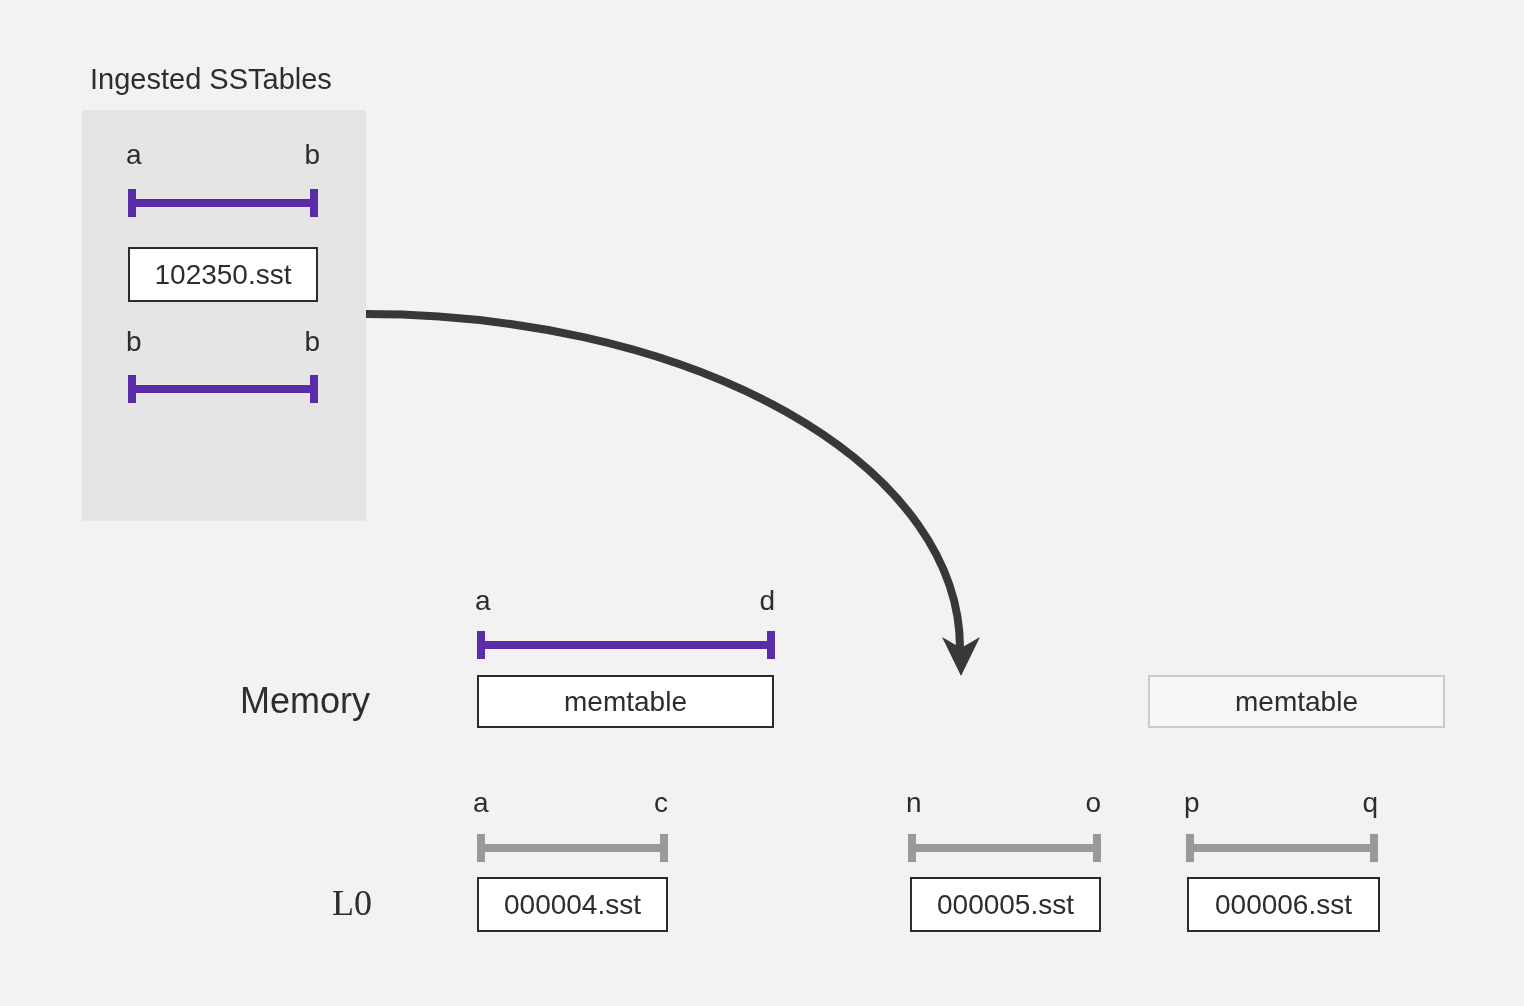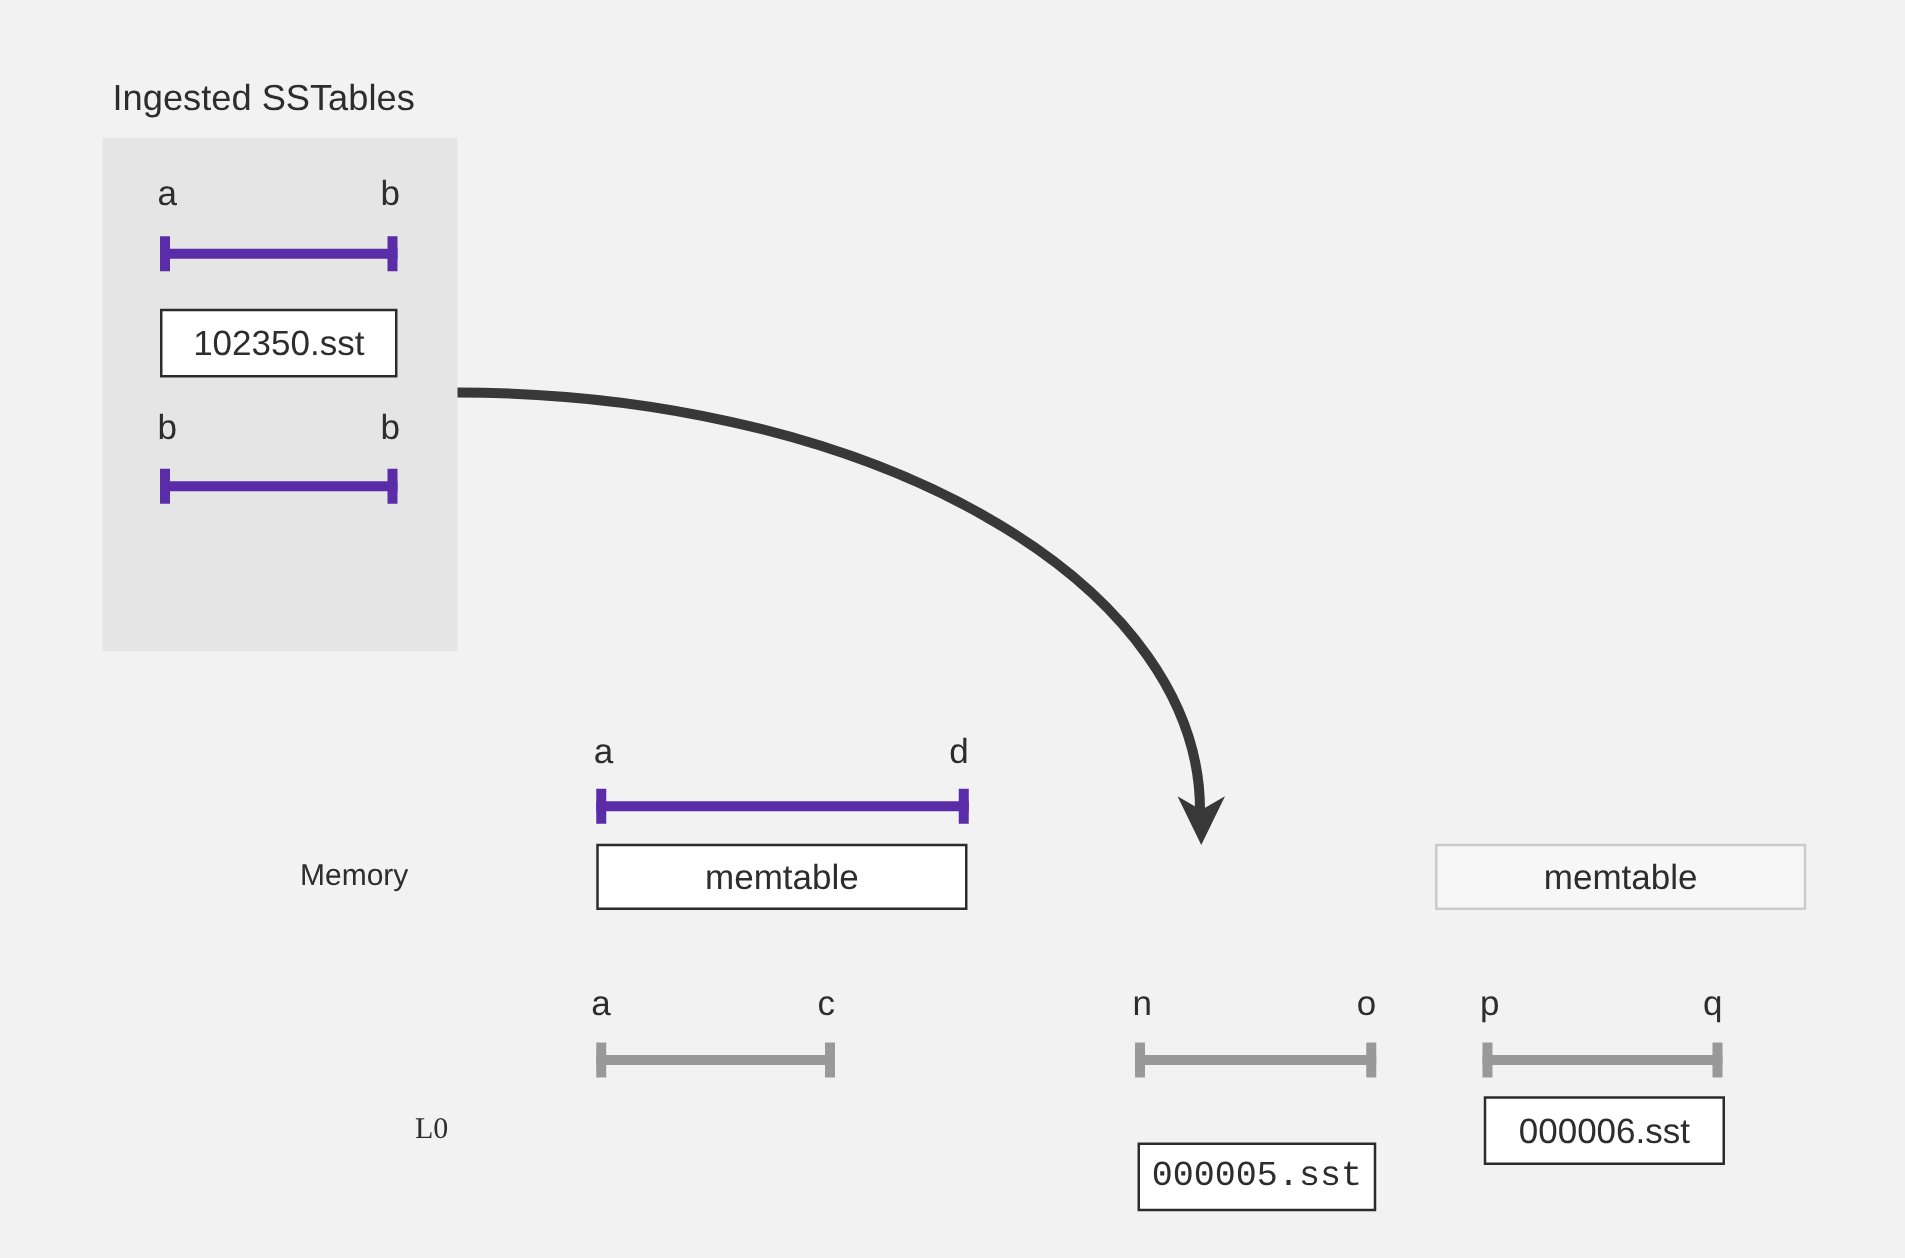--- a/index.html
+++ b/index.html
@@ -21,21 +21,21 @@
   .diagram-title {
     font-size: 29px;
     line-height: 34px;
     color: #2d2d2d;
     white-space: nowrap;
   }
   .panel {
     background: #e5e5e5;
   }
   .row-label {
-    font-size: 24px;
+    font-size: 36px;
     line-height: 34px;
     color: #2d2d2d;
     white-space: nowrap;
   }
 
   
   .range-labels {
     display: flex;
     justify-content: space-between;
     font-size: 28px;
@@ -149,29 +149,32 @@
 
   <div class="abs row-label" style="left:332px; top:886px;font-family:Liberation Serif, serif;">L0</div>
 
   <div class="abs range-labels" style="left:473px; top:786px; width:195px;">
     <span>a</span>
     <span>c</span>
   </div>
   <div class="abs range-bar gray" style="left:477px; top:834px; width:191px;">
     <span class="bar-line"></span>
   </div>
+  <div class="abs file-box" style="left:477px; top:877px; width:191px; height:55px;">
+    <span>000004.sst</span>
+  </div>
 
   <div class="abs range-labels" style="left:906px; top:786px; width:195px;">
     <span>n</span>
     <span>o</span>
   </div>
   <div class="abs range-bar gray" style="left:908px; top:834px; width:193px;">
     <span class="bar-line"></span>
   </div>
-  <div class="abs file-box" style="left:910px; top:914px; width:191px; height:55px;font-family:Liberation Mono, monospace;">
+  <div class="abs file-box" style="left:910px; top:877px; width:191px; height:55px;">
     <span>000005.sst</span>
   </div>
 
   <div class="abs range-labels" style="left:1184px; top:786px; width:194px;">
     <span>p</span>
     <span>q</span>
   </div>
   <div class="abs range-bar gray" style="left:1186px; top:834px; width:192px;">
     <span class="bar-line"></span>
   </div>

